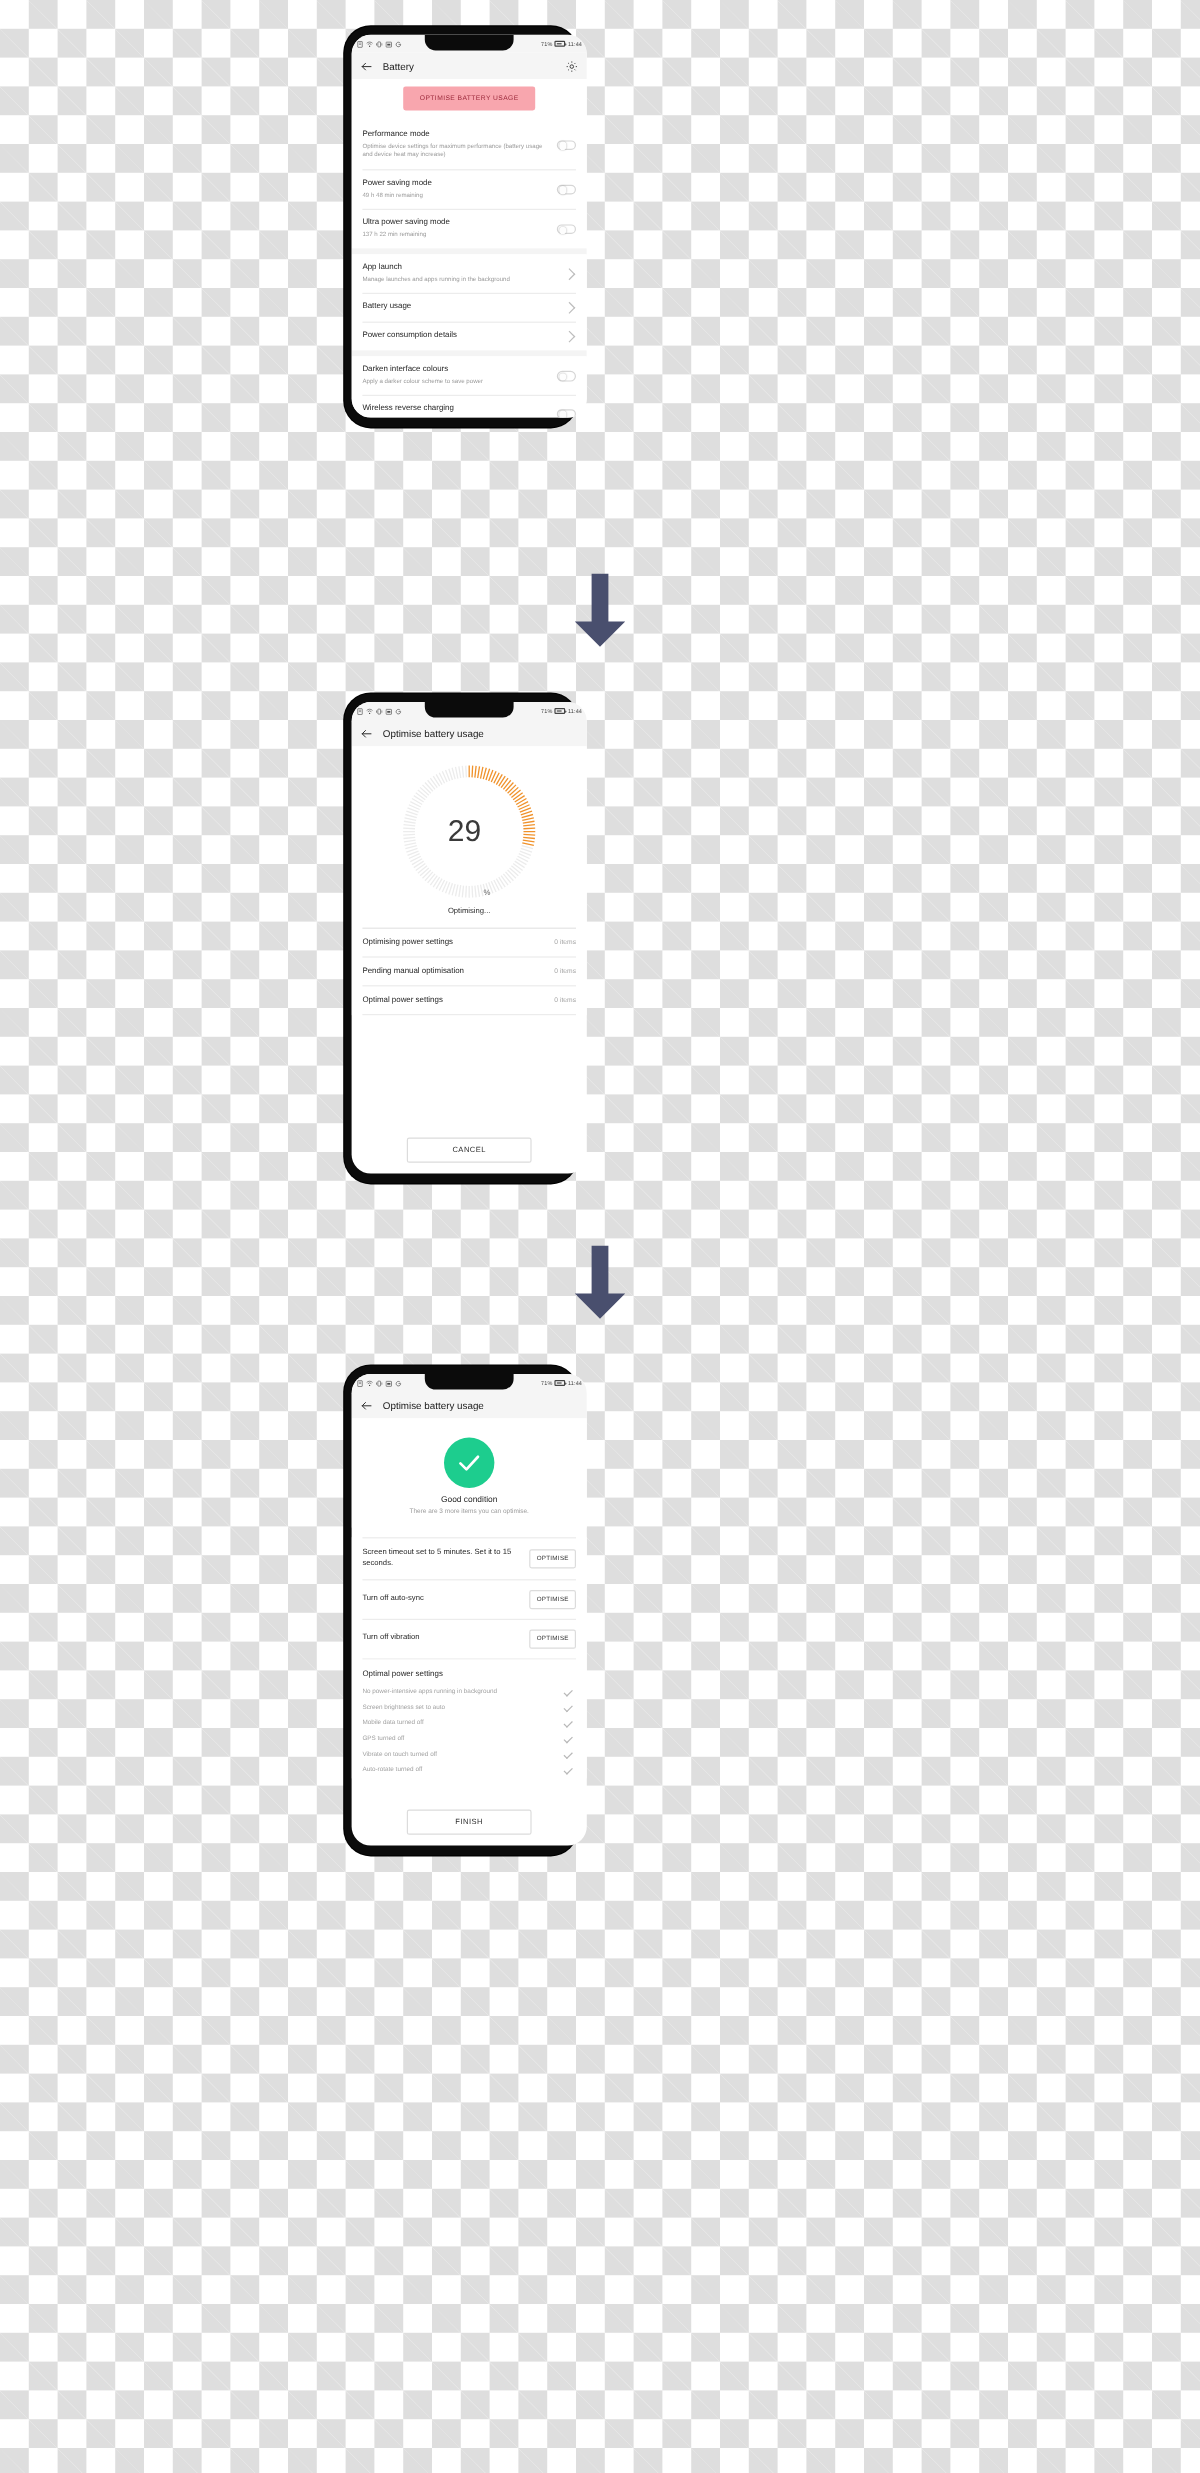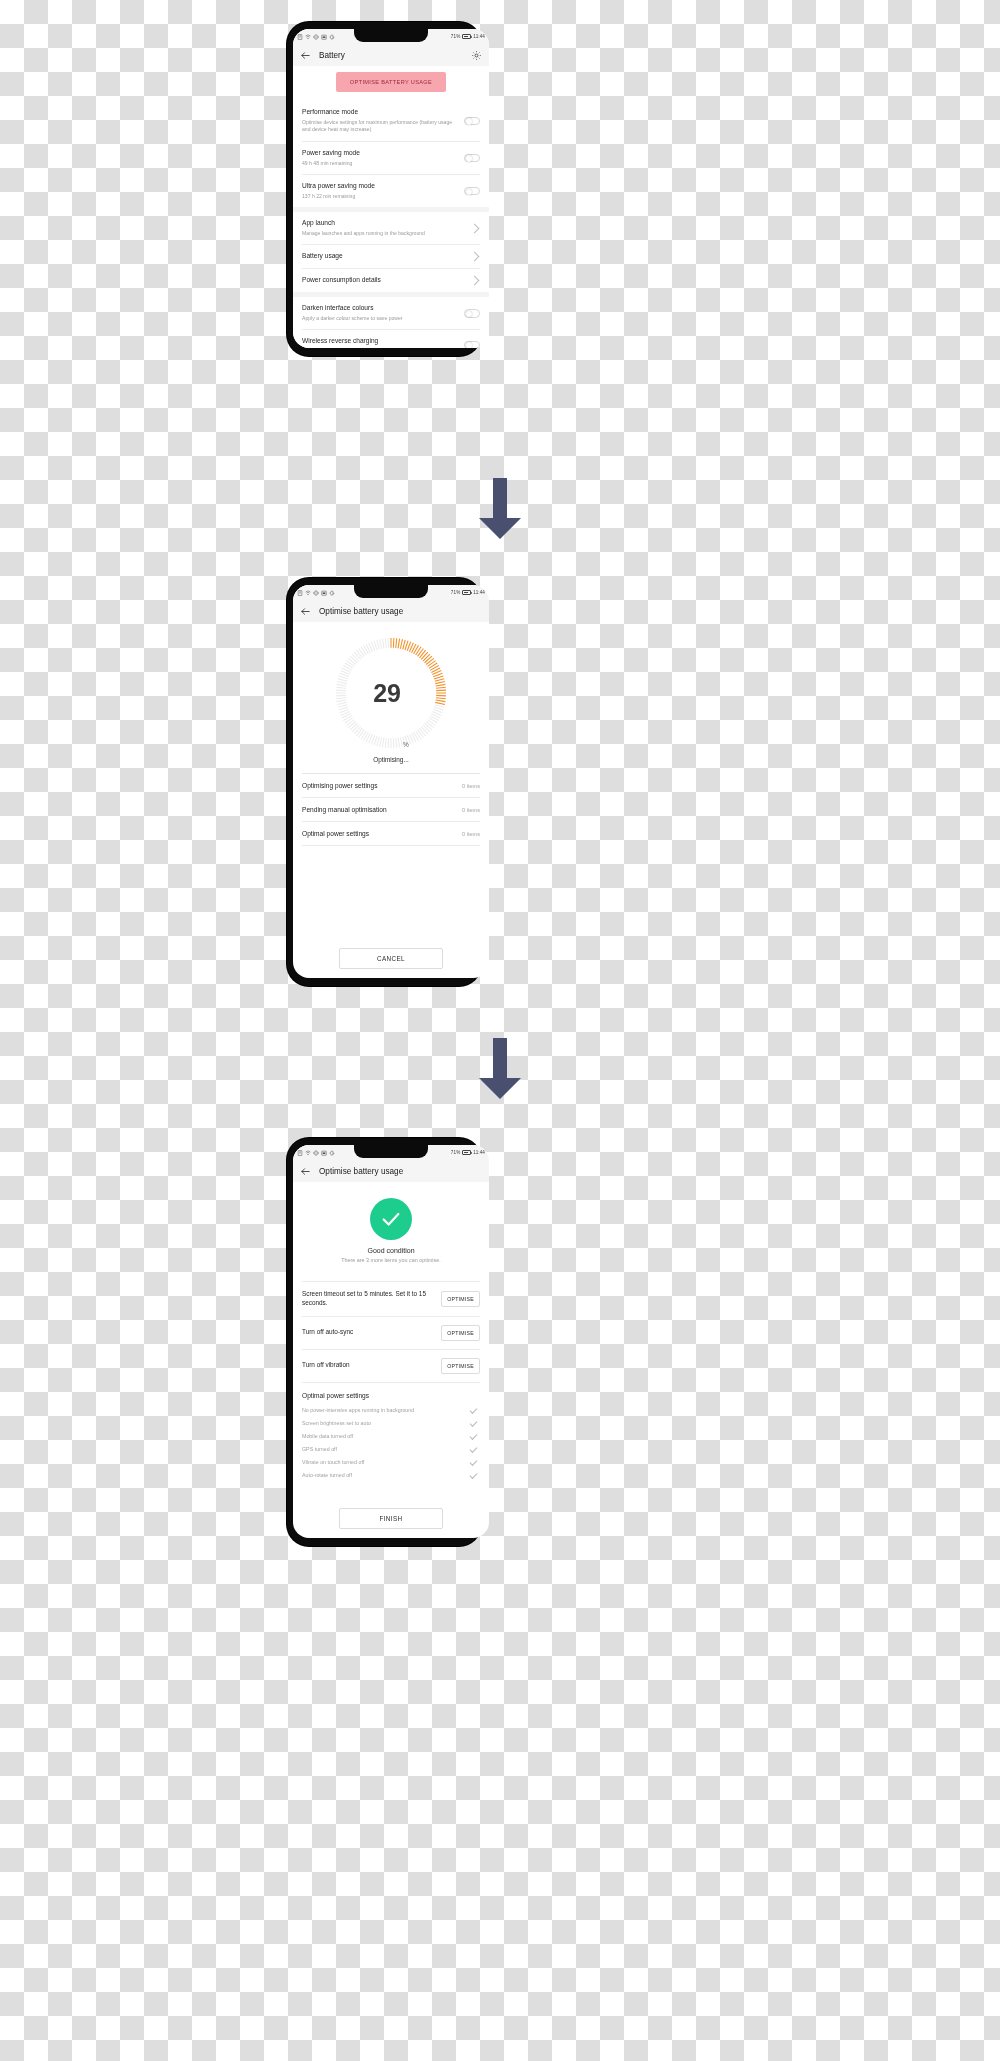--- a/index.html
+++ b/index.html
@@ -171,21 +171,21 @@
   .arrow svg { display: block; }
 
   
   .dial-area { padding: 12px 0 0; background: #fff; text-align: center; }
   .dial { position: relative; width: 118px; height: 118px; margin: 0 auto; }
   .dial svg { width: 100%; height: 100%; display: block; }
   .dial .center {
     position: absolute; inset: 0; display: flex;
     align-items: center; justify-content: center;
   }
-  .dial .center .num { font-size: 25px; color: #3a3a3a; font-weight: 700; line-height: 1; }
+  .dial .center .num { font-size: 25px; color: #3a3a3a; font-weight: 400; line-height: 1; }
   .dial .center .sym { font-size: 6.5px; color: #6a6a6a; margin-left: 2px; align-self: flex-end; margin-bottom: 4px; }
   .dial-status { font-size: 6.4px; color: #2a2a2a; margin-top: 4px; padding-bottom: 10px; }
 
   .kv-list { padding: 0 9px; background: #fff; }
   .kv-row {
     display: flex; align-items: center; justify-content: space-between;
     padding: 8px 0; border-top: .7px solid #ececec;
   }
   .kv-row:first-child { border-top: .7px solid #e4e4e4; }
   .kv-row .k { font-size: 6.6px; color: #1f1f1f; }

